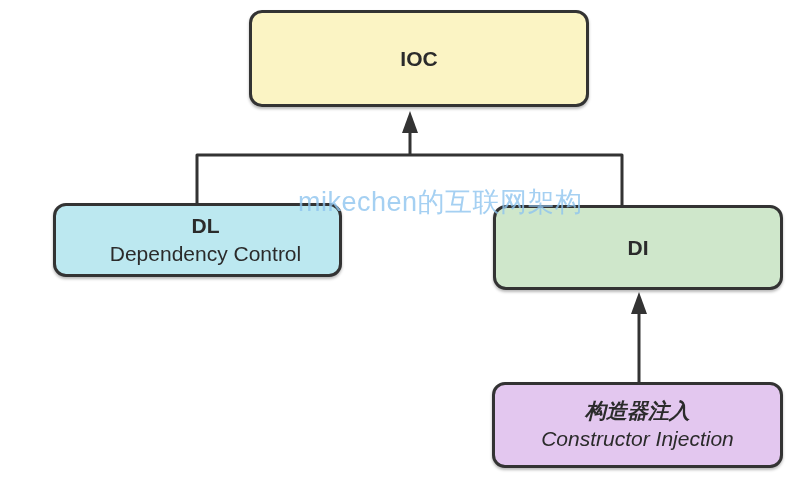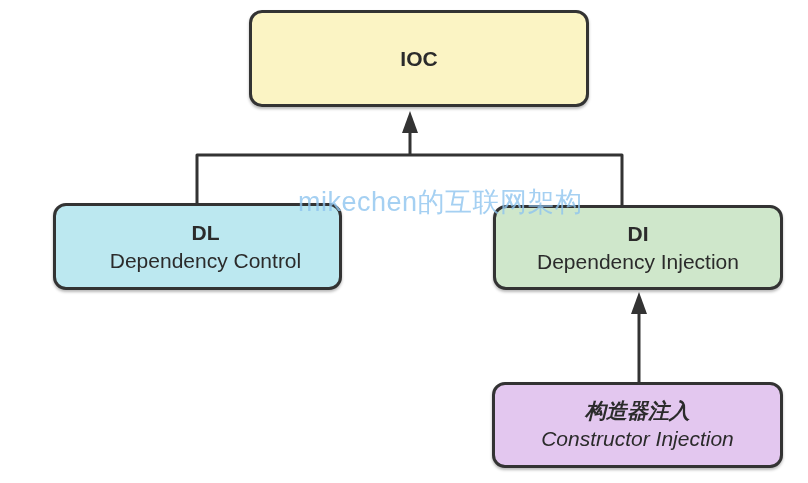--- a/index.html
+++ b/index.html
@@ -52,21 +52,21 @@
     font-size: 21px;
     font-weight: 700;
     line-height: 1.32;
   }
   .node-subtitle {
     font-size: 21px;
     font-weight: 400;
     line-height: 1.32;
   }
   .node-ioc  { left: 249px; top: 10px;  width: 340px; height: 97px; background: var(--ioc-fill, #fbf4c4); }
-  .node-dl   { left: 53px;  top: 203px; width: 289px; height: 87px; background: var(--dl-fill, #bce8f0); padding-left: 16px; }
+  .node-dl   { left: 53px;  top: 203px; width: 289px; height: 74px; background: var(--dl-fill, #bce8f0); padding-left: 16px; }
   .node-di   { left: 493px; top: 205px; width: 290px; height: 85px; background: var(--di-fill, #cfe7cb); }
   .node-ci   { left: 492px; top: 382px; width: 291px; height: 86px; background: var(--ci-fill, #e3c7ef); font-style: italic; }
   .watermark {
     position: absolute;
     left: 298px;
     top: 184px;
     z-index: 3;
     font-size: 27px;
     font-weight: 400;
     letter-spacing: 0.5px;
@@ -93,21 +93,20 @@
     <div class="node-title">IOC</div>
   </div>
 
   <div class="node node-dl">
     <div class="node-title">DL</div>
     <div class="node-subtitle">Dependency Control</div>
   </div>
 
   <div class="node node-di">
     <div class="node-title">DI</div>
-    <div class="node-subtitle">Dependency Injection</div>
   </div>
 
   <div class="node node-ci">
     <div class="node-title">构造器注入</div>
     <div class="node-subtitle">Constructor Injection</div>
   </div>
 
   <div class="watermark">mikechen的互联网架构</div>
 
 </div>

